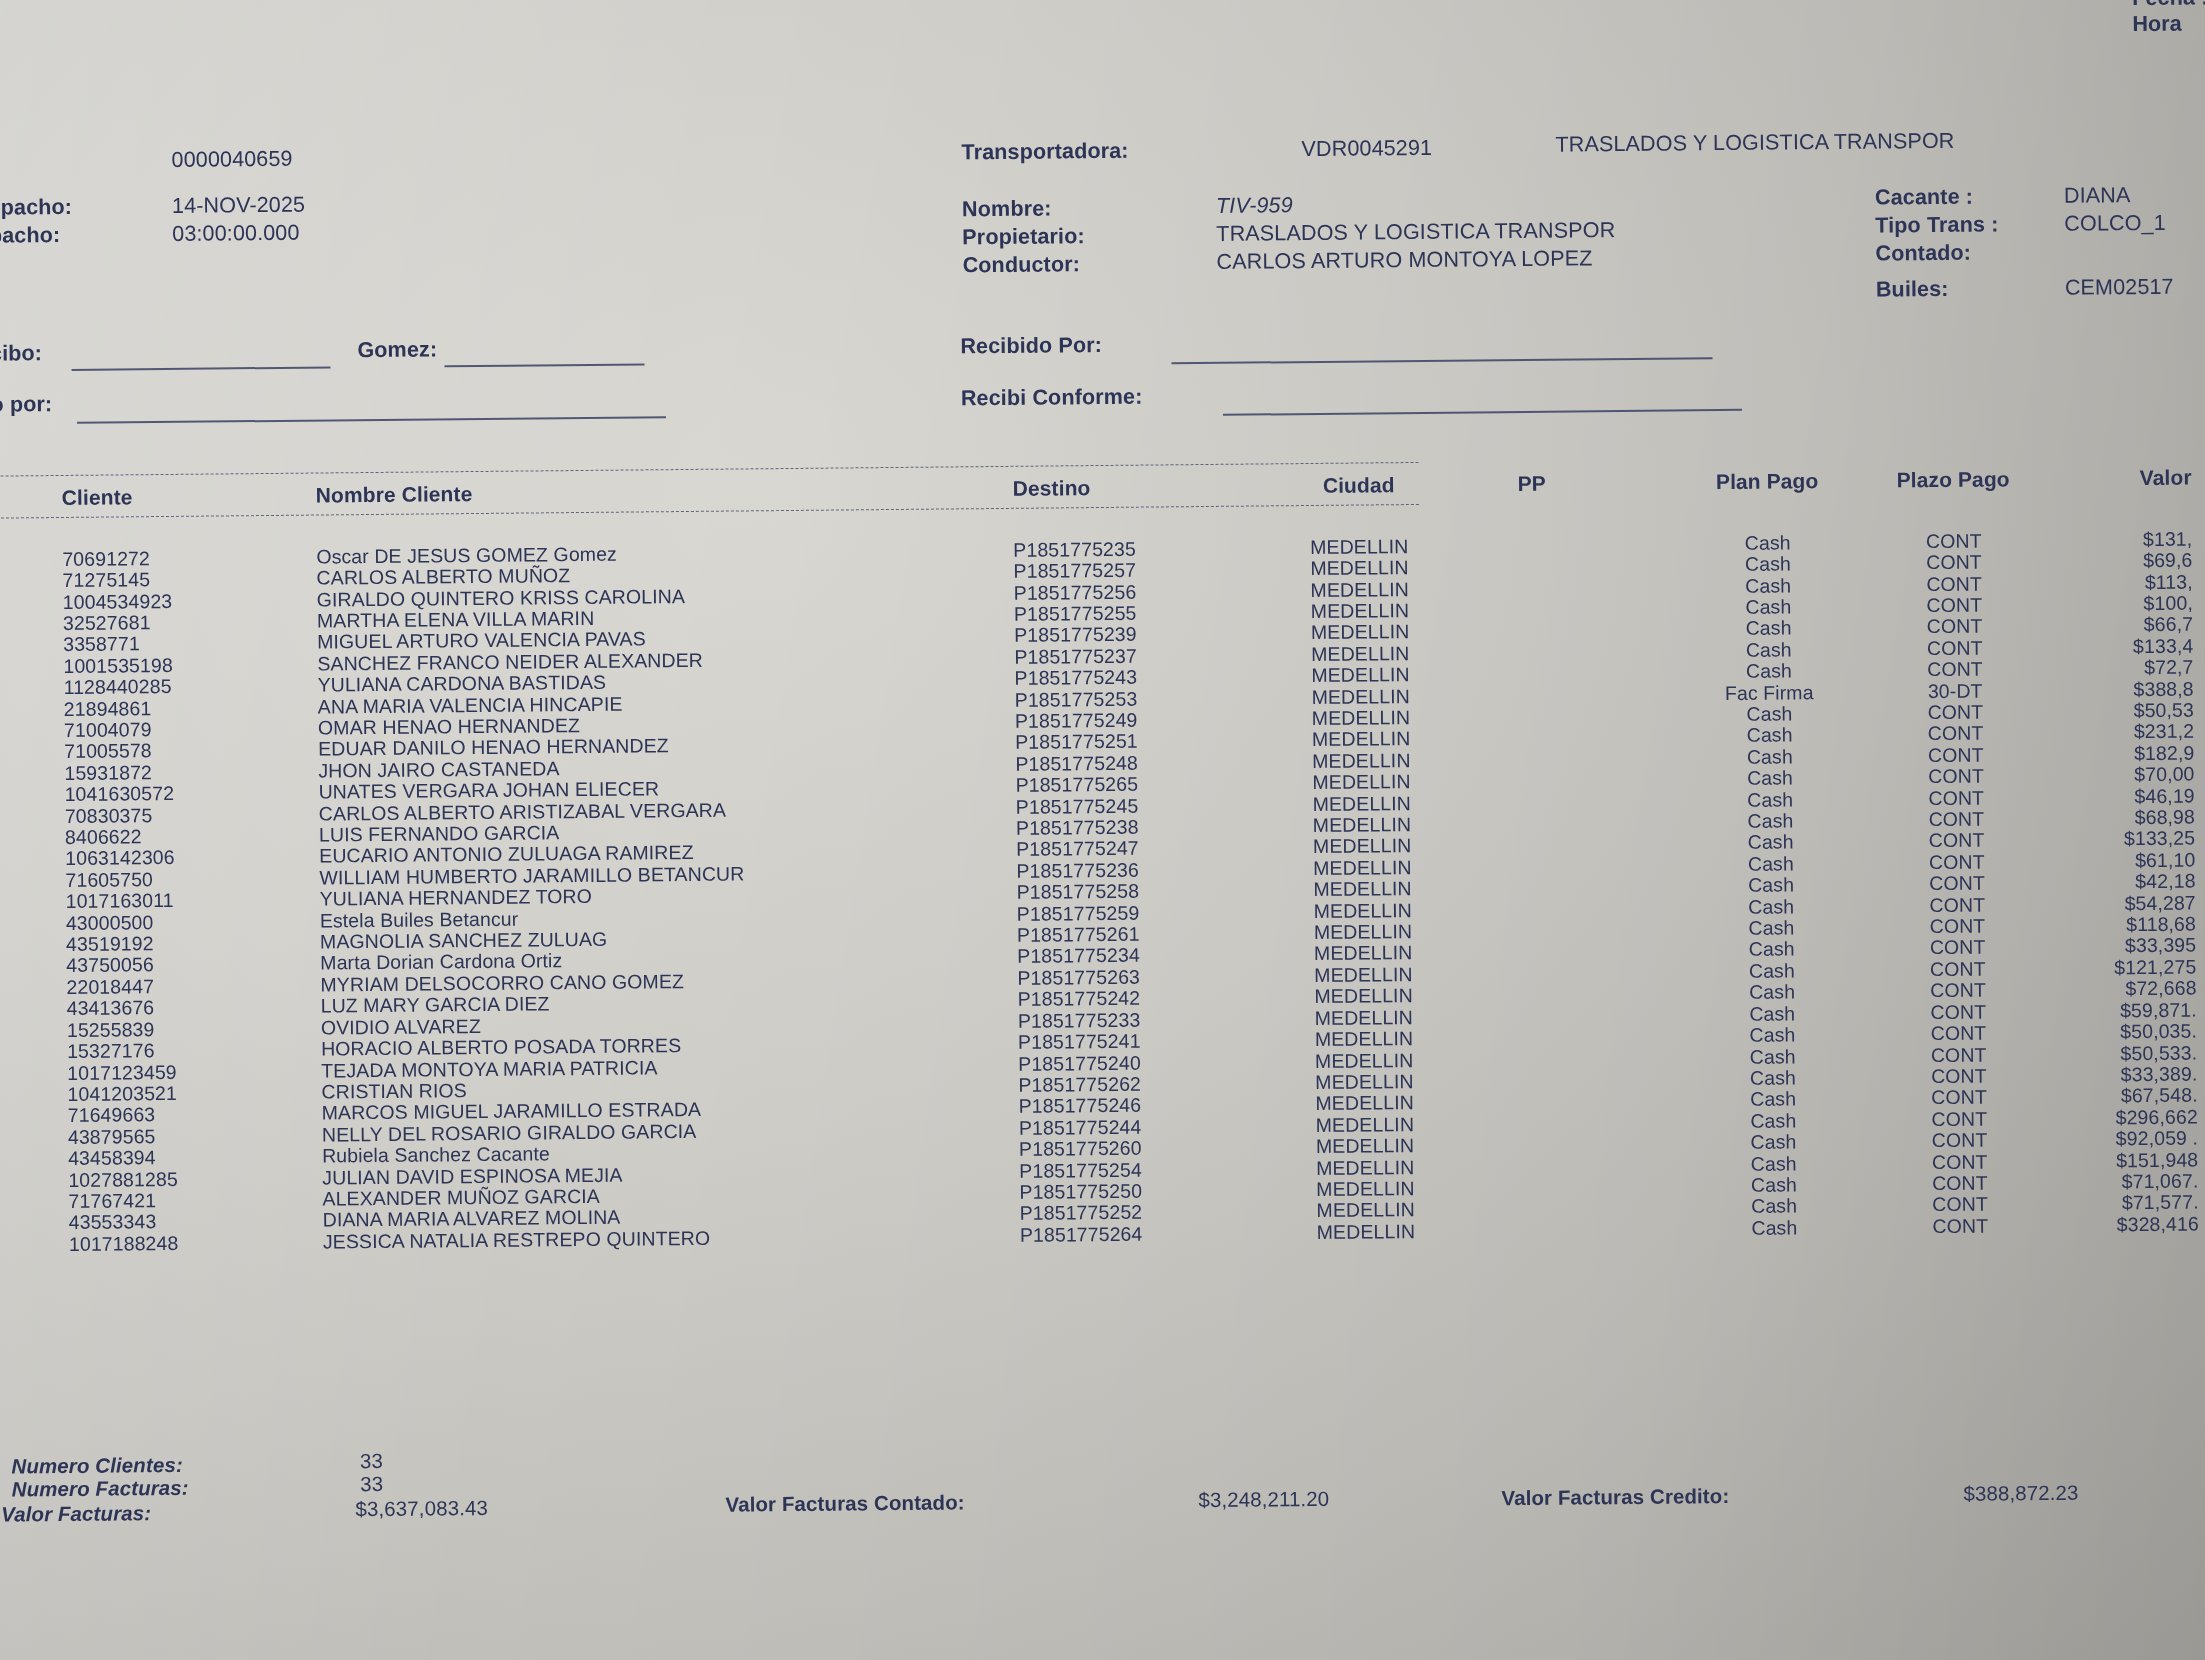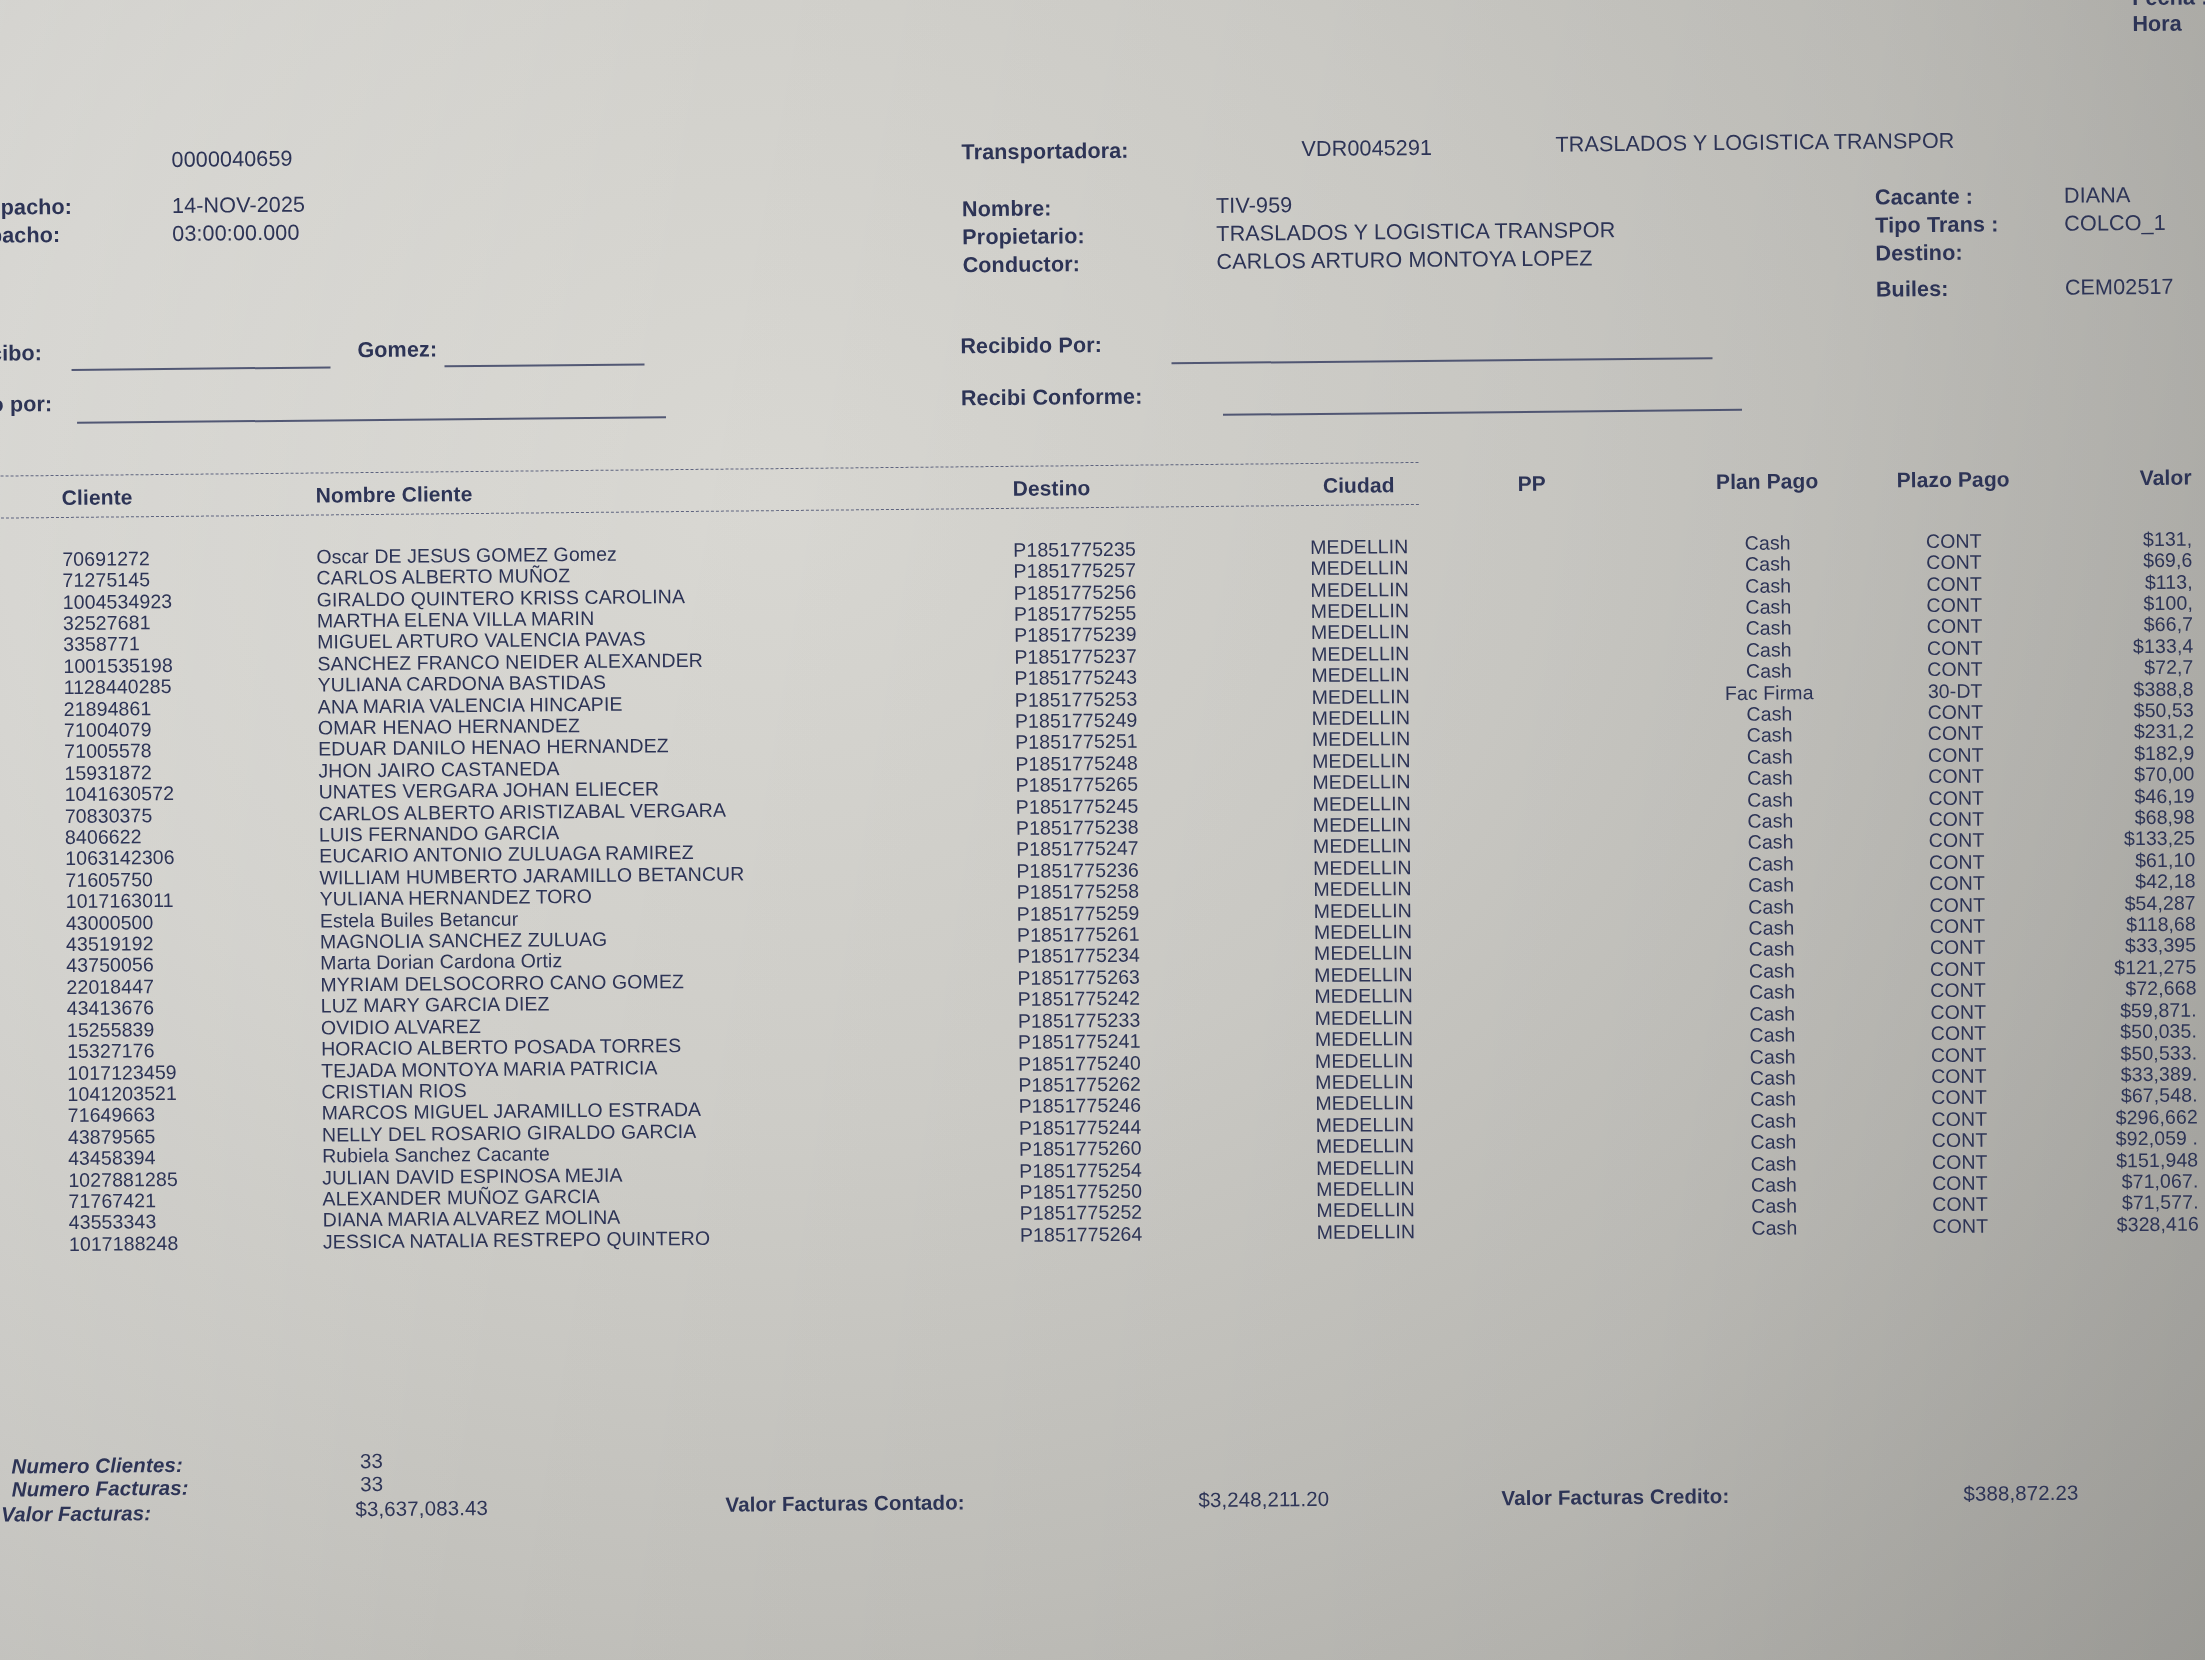--- a/index.html
+++ b/index.html
@@ -114,41 +114,41 @@
   <div class="line" style="left:449px; top:359px; width:200px;"></div>
 
   <div class="txt hdr-label" style="left:-5.4px; top:381px;">o por:</div>
   <div class="line" style="left:81px; top:412px; width:589px;"></div>
 
   <div class="txt hdr-label" style="left:968px; top:138px;">Transportadora:</div>
   <div class="txt hdr-val" style="left:1308px; top:138px;">VDR0045291</div>
   <div class="txt hdr-val" style="left:1562px; top:136px;">TRASLADOS Y LOGISTICA TRANSPOR</div>
 
   <div class="txt hdr-label" style="left:968px; top:195px;">Nombre:</div>
-  <div class="txt hdr-val" style="left:1222px; top:194px;">TIV-959</div>
+  <div class="txt hdr-val" style="left:1222px; top:194px;font-style:italic;">TIV-959</div>
 
   <div class="txt hdr-label" style="left:968px; top:223px;">Propietario:</div>
   <div class="txt hdr-val" style="left:1222px; top:222px;">TRASLADOS Y LOGISTICA TRANSPOR</div>
 
   <div class="txt hdr-label" style="left:968px; top:251px;">Conductor:</div>
   <div class="txt hdr-val" style="left:1222px; top:250px;">CARLOS ARTURO MONTOYA LOPEZ</div>
 
   <div class="txt hdr-label" style="left:965px; top:332px;">Recibido Por:</div>
   <div class="line" style="left:1176px; top:363px; width:541px;"></div>
 
   <div class="txt hdr-label" style="left:965px; top:384px;">Recibi Conforme:</div>
   <div class="line" style="left:1227px; top:415px; width:519px;"></div>
 
   <div class="txt hdr-label" style="left:1881px; top:192px;">Cacante :</div>
   <div class="txt hdr-val" style="left:2070px; top:192px;">DIANA</div>
 
   <div class="txt hdr-label" style="left:1881px; top:220px;">Tipo Trans :</div>
   <div class="txt hdr-val" style="left:2070px; top:220px;">COLCO_1</div>
 
-  <div class="txt hdr-label" style="left:1881px; top:248px;">Destino:</div>
+  <div class="txt hdr-label" style="left:1881px; top:248px;">Contado:</div>
   <div class="txt hdr-val" style="left:2070px; top:248px;"></div>
 
   <div class="txt hdr-label" style="left:1881px; top:284px;">Builes:</div>
   <div class="txt hdr-val" style="left:2070px; top:284px;">CEM02517</div>
 
   <div class="dashed" style="left:-16px; top:465px; width:1438px;"></div>
 
   <div class="txt col-head c-cliente" style="top:476px;">Cliente</div>
   <div class="txt col-head c-nombre" style="top:476px;">Nombre Cliente</div>
   <div class="txt col-head c-factura" style="top:476px;">Destino</div>

